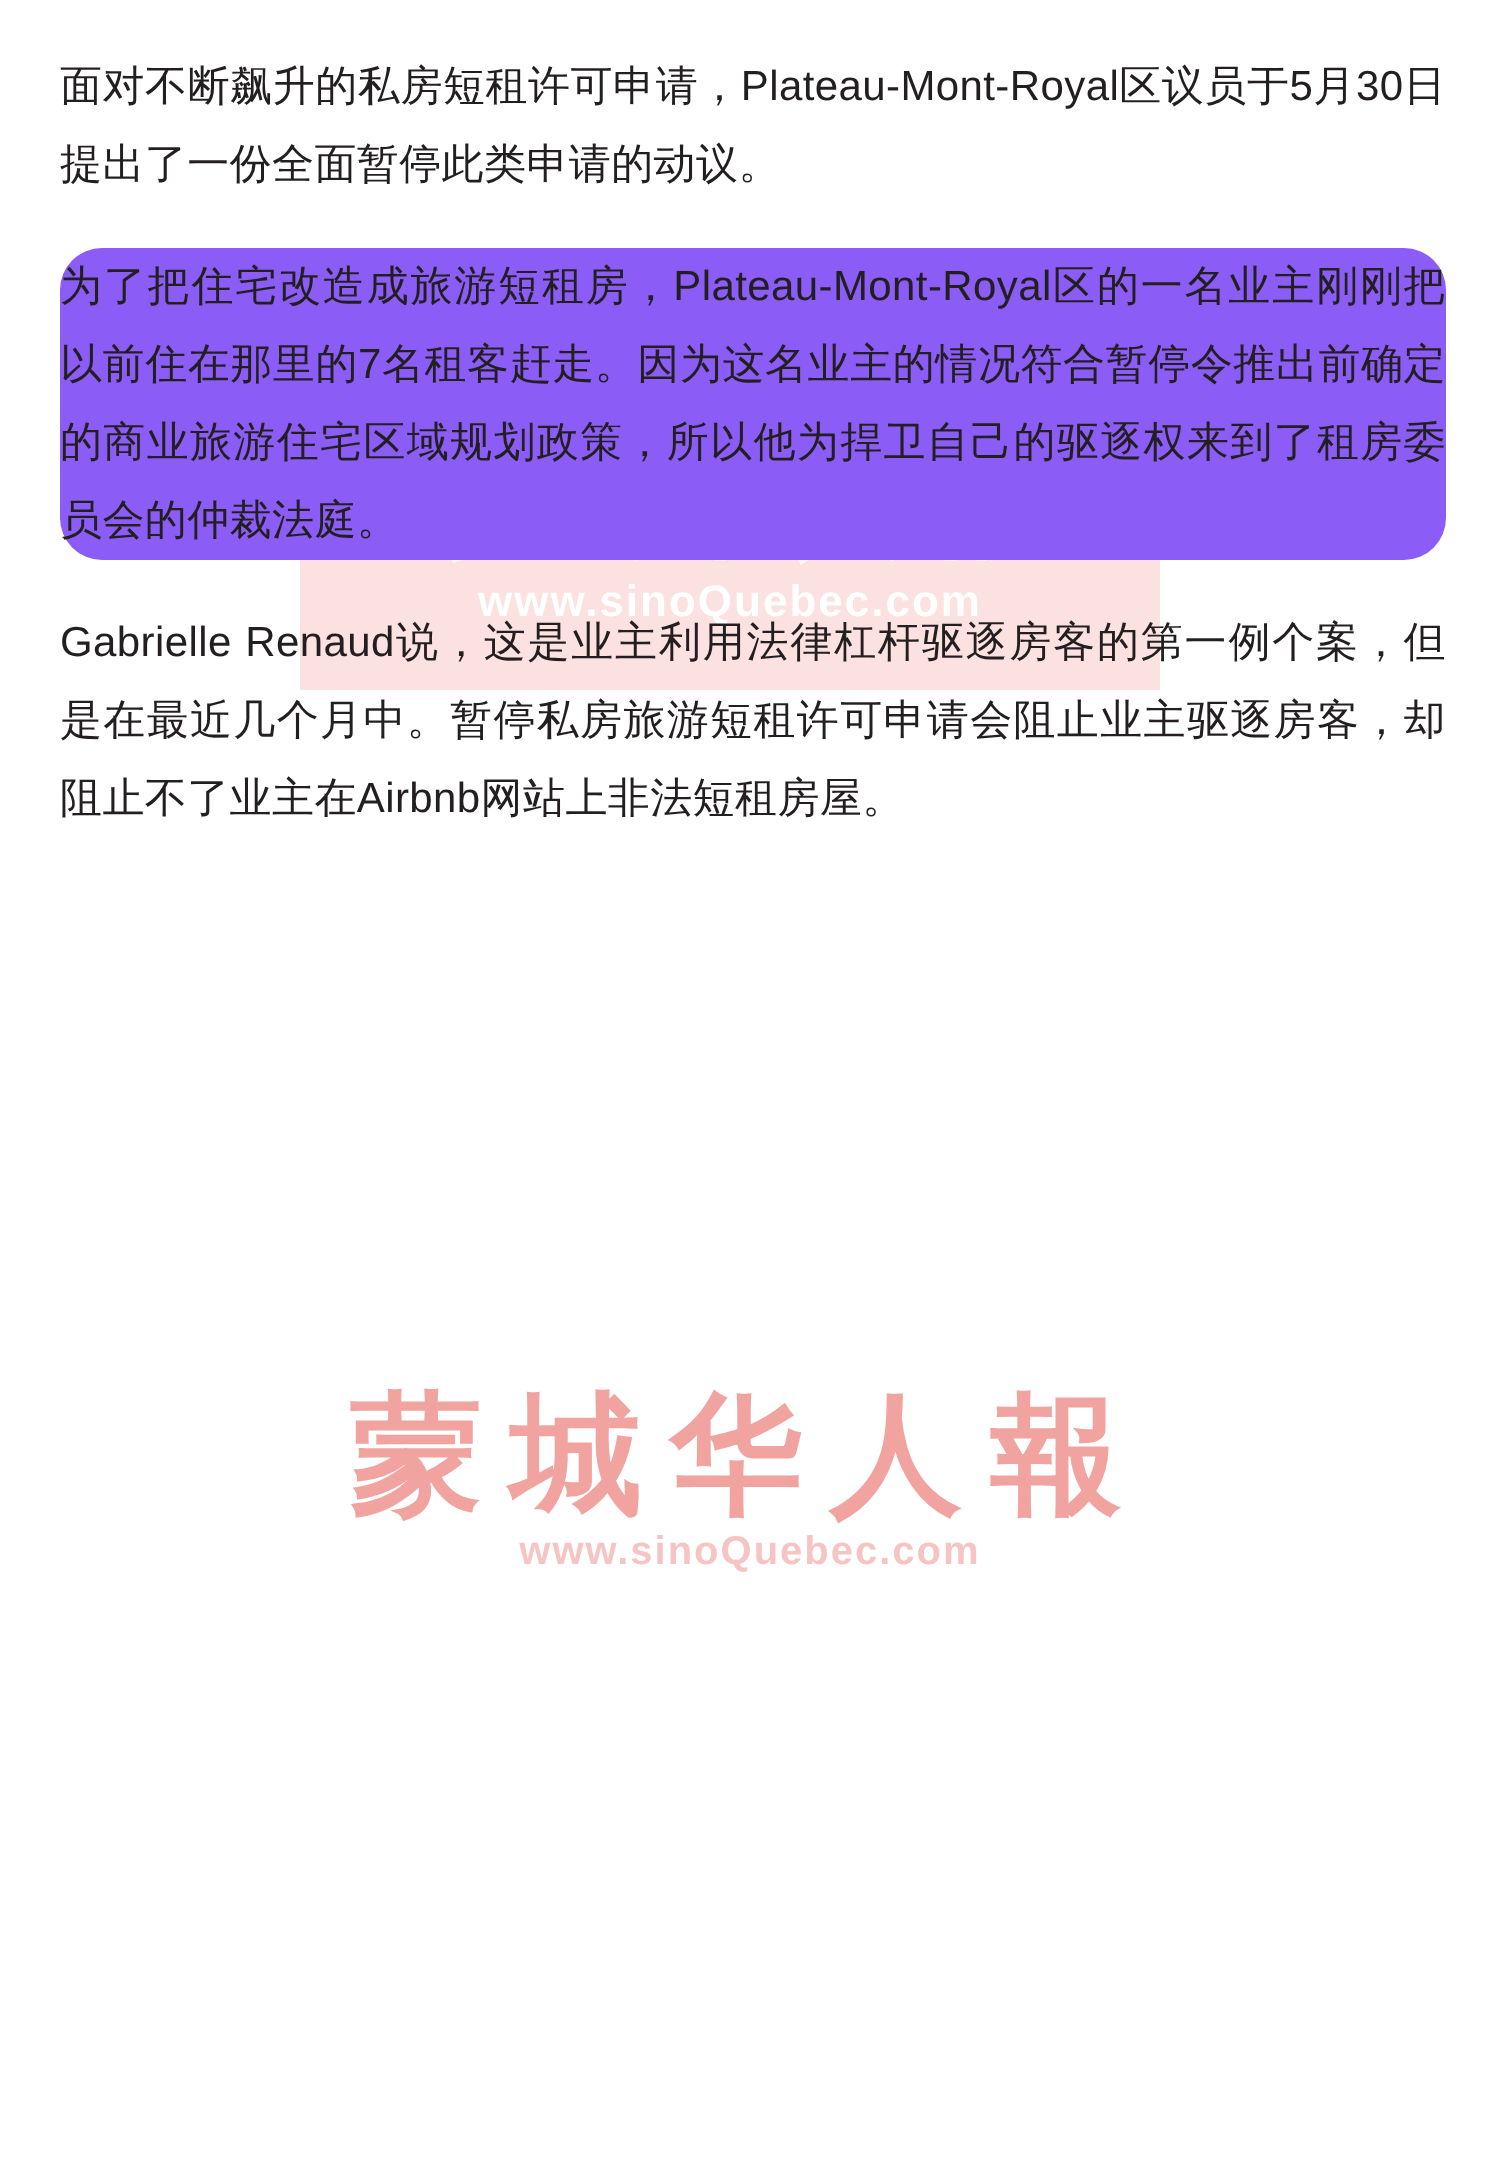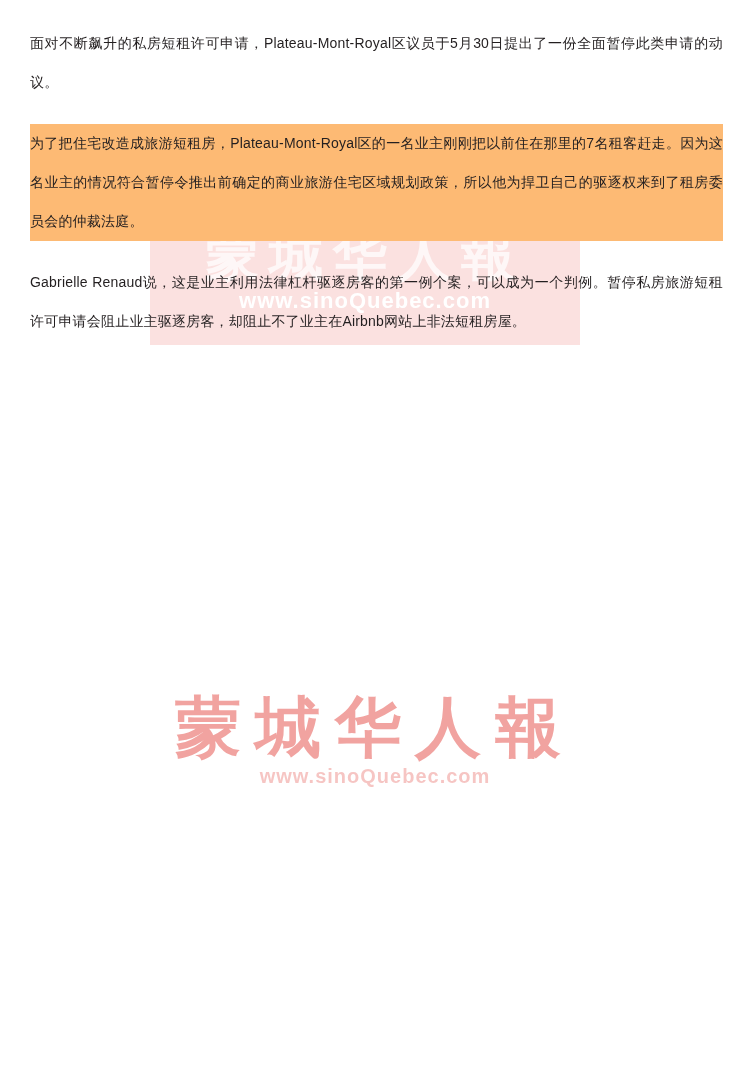--- a/index.html
+++ b/index.html
@@ -19,33 +19,34 @@
     width: 751px;
     height: 1083px;
     box-sizing: border-box;
     padding: 24px 28px 0 30px;
   }
   .article {
     position: relative;
     z-index: 2;
   }
   .para {
-    font-size: 14px;
+    font-size: 21px;
     line-height: 39px;
     color: #231f20;
     letter-spacing: 0.2px;
     margin: 0 0 22px 0;
     text-align: justify;
     text-justify: inter-ideograph;
   }
   .para:last-child {
     margin-bottom: 0;
   }
   .hl {
-    background: #fdba74;
+    background: #8b5cf6;
+    border-radius: 21px;
   }
   
   .wm {
     position: absolute;
     z-index: 1;
     pointer-events: none;
     user-select: none;
   }
   .wm-top {
     left: 150px;
@@ -114,16 +115,16 @@
   </div>
 
   <div class="wm wm-mid">
     <div class="wm-cn">蒙城华人報</div>
     <div class="wm-url">www.sinoQuebec.com</div>
   </div>
 
   <div class="article">
     <p class="para">面对不断飙升的私房短租许可申请，Plateau-Mont-Royal区议员于5月30日提出了一份全面暂停此类申请的动议。</p>
     <p class="para hl">为了把住宅改造成旅游短租房，Plateau-Mont-Royal区的一名业主刚刚把以前住在那里的7名租客赶走。因为这名业主的情况符合暂停令推出前确定的商业旅游住宅区域规划政策，所以他为捍卫自己的驱逐权来到了租房委员会的仲裁法庭。</p>
-    <p class="para">Gabrielle Renaud说，这是业主利用法律杠杆驱逐房客的第一例个案，可以成为一个判例。暂停私房旅游短租许可申请会阻止业主驱逐房客，却阻止不了业主在Airbnb网站上非法短租房屋。</p>
+    <p class="para">Gabrielle Renaud说，这是业主利用法律杠杆驱逐房客的第一例个案，但是在最近几个月中。暂停私房旅游短租许可申请会阻止业主驱逐房客，却阻止不了业主在Airbnb网站上非法短租房屋。</p>
   </div>
 
 </div>
 
 </body></html>

